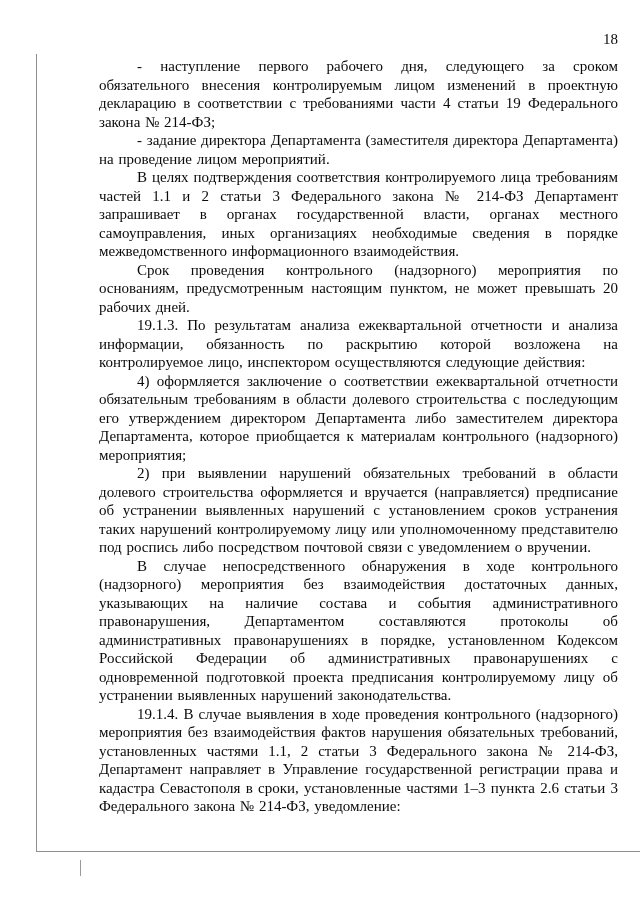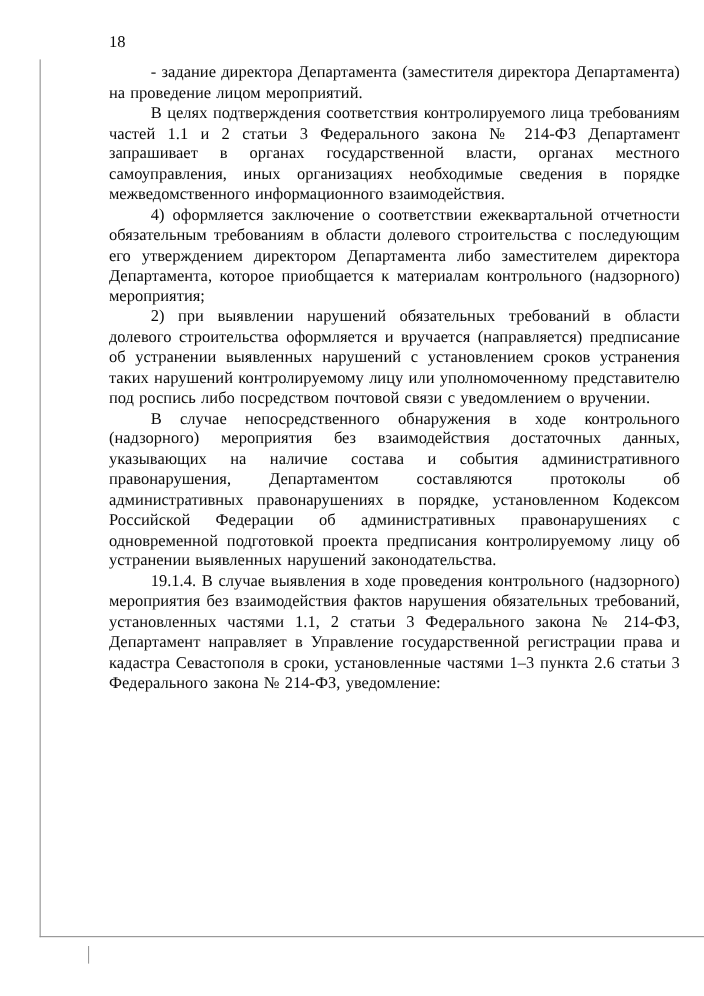--- a/index.html
+++ b/index.html
@@ -14,21 +14,21 @@
     background: #ffffff;
     font-family: "Liberation Serif", "DejaVu Serif", serif;
     color: #0a0a0a;
     overflow: hidden;
   }
   .page-number {
     position: absolute;
     top: 30px;
     left: 99px;
     width: 519px;
-    text-align: left;
+    text-align: right;
     font-size: 15px;
     line-height: 18px;
   }
   .text-block {
     position: absolute;
     top: 57px;
     left: 99px;
     width: 519px;
     font-size: 15px;
     line-height: 18.5px;
@@ -66,22 +66,25 @@
     background: #9a9a9a;
   }
 </style>
 </head>
 <body>
 
 <div class="page">
   <div class="page-number">18</div>
 
   <div class="text-block">
+    <p>- наступление первого рабочего дня, следующего за сроком обязательного внесения контролируемым лицом изменений в проектную декларацию в соответствии с требованиями части 4 статьи 19 Федерального закона № 214-ФЗ;</p>
     <p>- задание директора Департамента (заместителя директора Департамента) на проведение лицом мероприятий.</p>
     <p>В целях подтверждения соответствия контролируемого лица требованиям частей 1.1 и 2 статьи 3 Федерального закона № 214-ФЗ Департамент запрашивает в органах государственной власти, органах местного самоуправления, иных организациях необходимые сведения в порядке межведомственного информационного взаимодействия.</p>
+    <p>Срок проведения контрольного (надзорного) мероприятия по основаниям, предусмотренным настоящим пунктом, не может превышать 20 рабочих дней.</p>
+    <p>19.1.3. По результатам анализа ежеквартальной отчетности и анализа информации, обязанность по раскрытию которой возложена на контролируемое лицо, инспектором осуществляются следующие действия:</p>
     <p>4) оформляется заключение о соответствии ежеквартальной отчетности обязательным требованиям в области долевого строительства с последующим его утверждением директором Департамента либо заместителем директора Департамента, которое приобщается к материалам контрольного (надзорного) мероприятия;</p>
     <p>2) при выявлении нарушений обязательных требований в области долевого строительства оформляется и вручается (направляется) предписание об устранении выявленных нарушений с установлением сроков устранения таких нарушений контролируемому лицу или уполномоченному представителю под роспись либо посредством почтовой связи с уведомлением о вручении.</p>
     <p>В случае непосредственного обнаружения в ходе контрольного (надзорного) мероприятия без взаимодействия достаточных данных, указывающих на наличие состава и события административного правонарушения, Департаментом составляются протоколы об административных правонарушениях в порядке, установленном Кодексом Российской Федерации об административных правонарушениях с одновременной подготовкой проекта предписания контролируемому лицу об устранении выявленных нарушений законодательства.</p>
     <p>19.1.4. В случае выявления в ходе проведения контрольного (надзорного) мероприятия без взаимодействия фактов нарушения обязательных требований, установленных частями 1.1, 2 статьи 3 Федерального закона № 214-ФЗ, Департамент направляет в Управление государственной регистрации права и кадастра Севастополя в сроки, установленные частями 1–3 пункта 2.6 статьи 3 Федерального закона № 214-ФЗ, уведомление:</p>
   </div>
 
   <div class="scan-edge-left"></div>
   <div class="scan-edge-bottom"></div>
   <div class="scan-mark"></div>
 </div>

